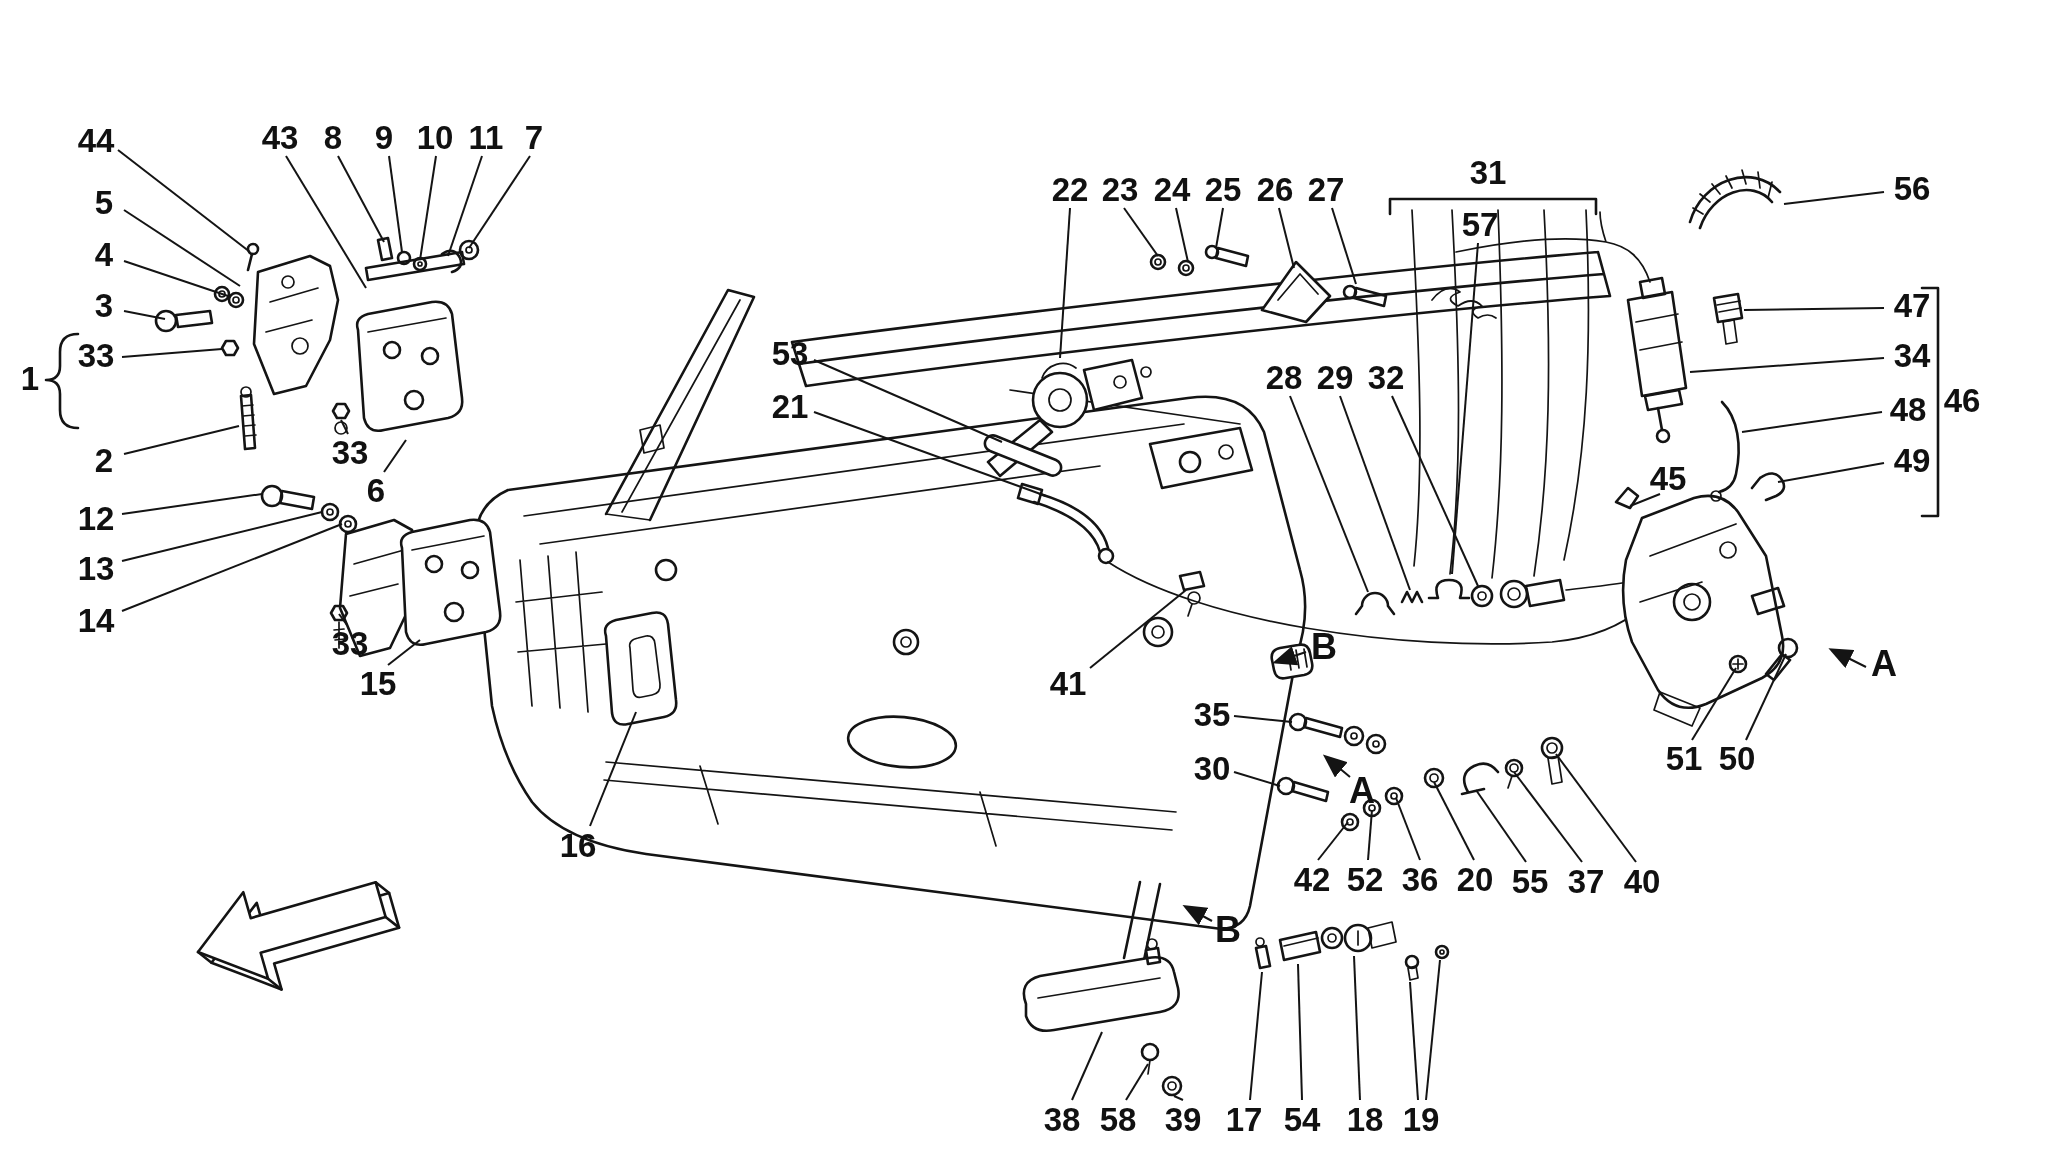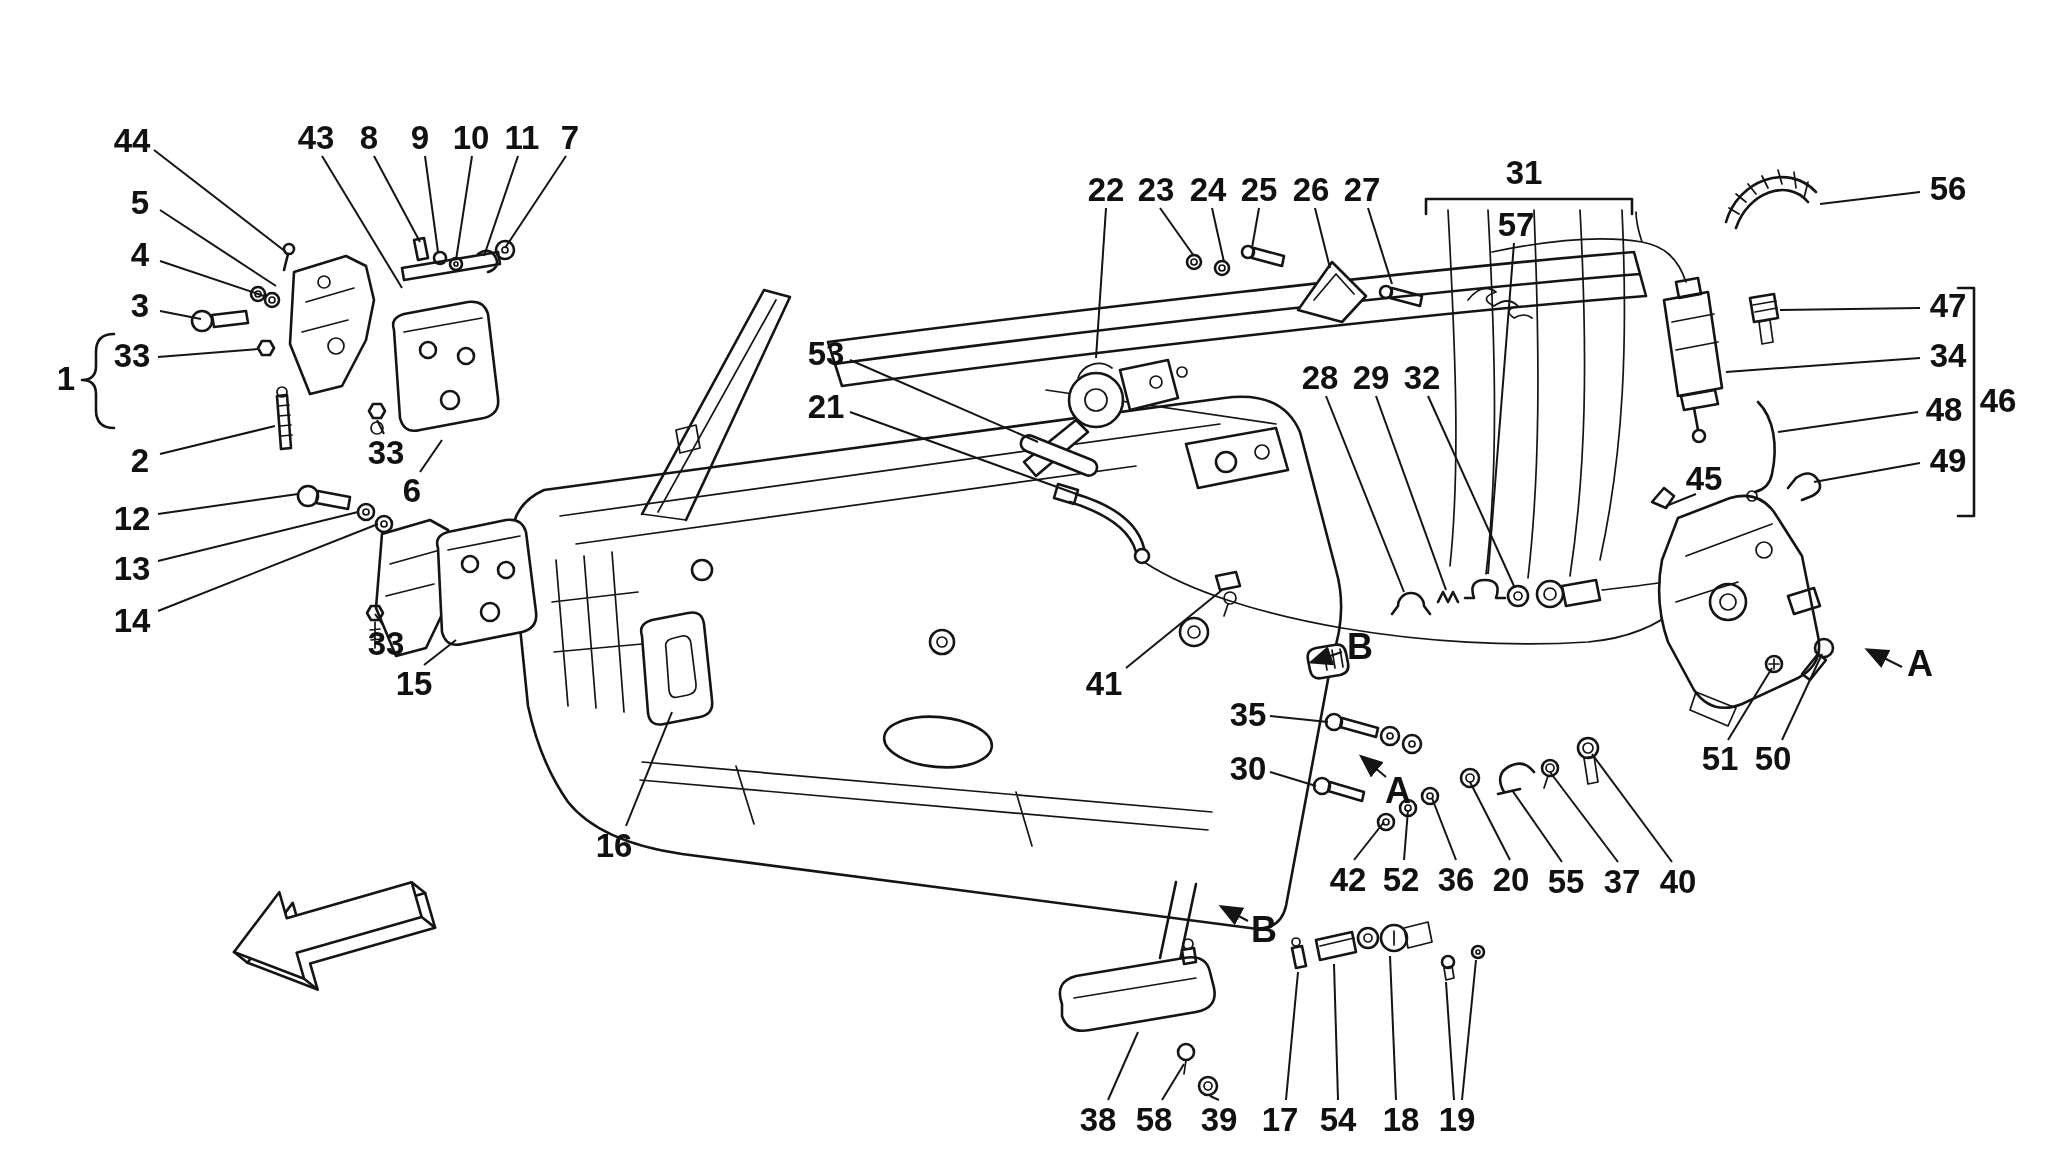--- a/index.html
+++ b/index.html
@@ -1,17 +1,17 @@
 <!DOCTYPE html>
 <html><head>
 <meta charset="utf-8">
 <style>
   html,body{margin:0;padding:0;background:#ffffff;}
   body{width:2048px;height:1157px;overflow:hidden;}
-  #stage{position:relative;width:1832px;height:1157px;background:#fff;margin-left:36px;}
+  #stage{position:relative;width:1832px;height:1157px;background:#fff;}
   svg{display:block;}
   .art{fill:none;stroke:#141414;stroke-width:2.6;stroke-linejoin:round;stroke-linecap:round;}
   .thin{stroke-width:1.7;}
   .fw{fill:#ffffff;}
   .part-num{font-family:"Liberation Sans","DejaVu Sans",sans-serif;font-weight:700;font-size:33px;fill:#111111;
             text-anchor:middle;dominant-baseline:central;}
   .letter{font-size:36px;}
   .leader{stroke:#141414;stroke-width:2;fill:none;}
 </style>
 </head>

